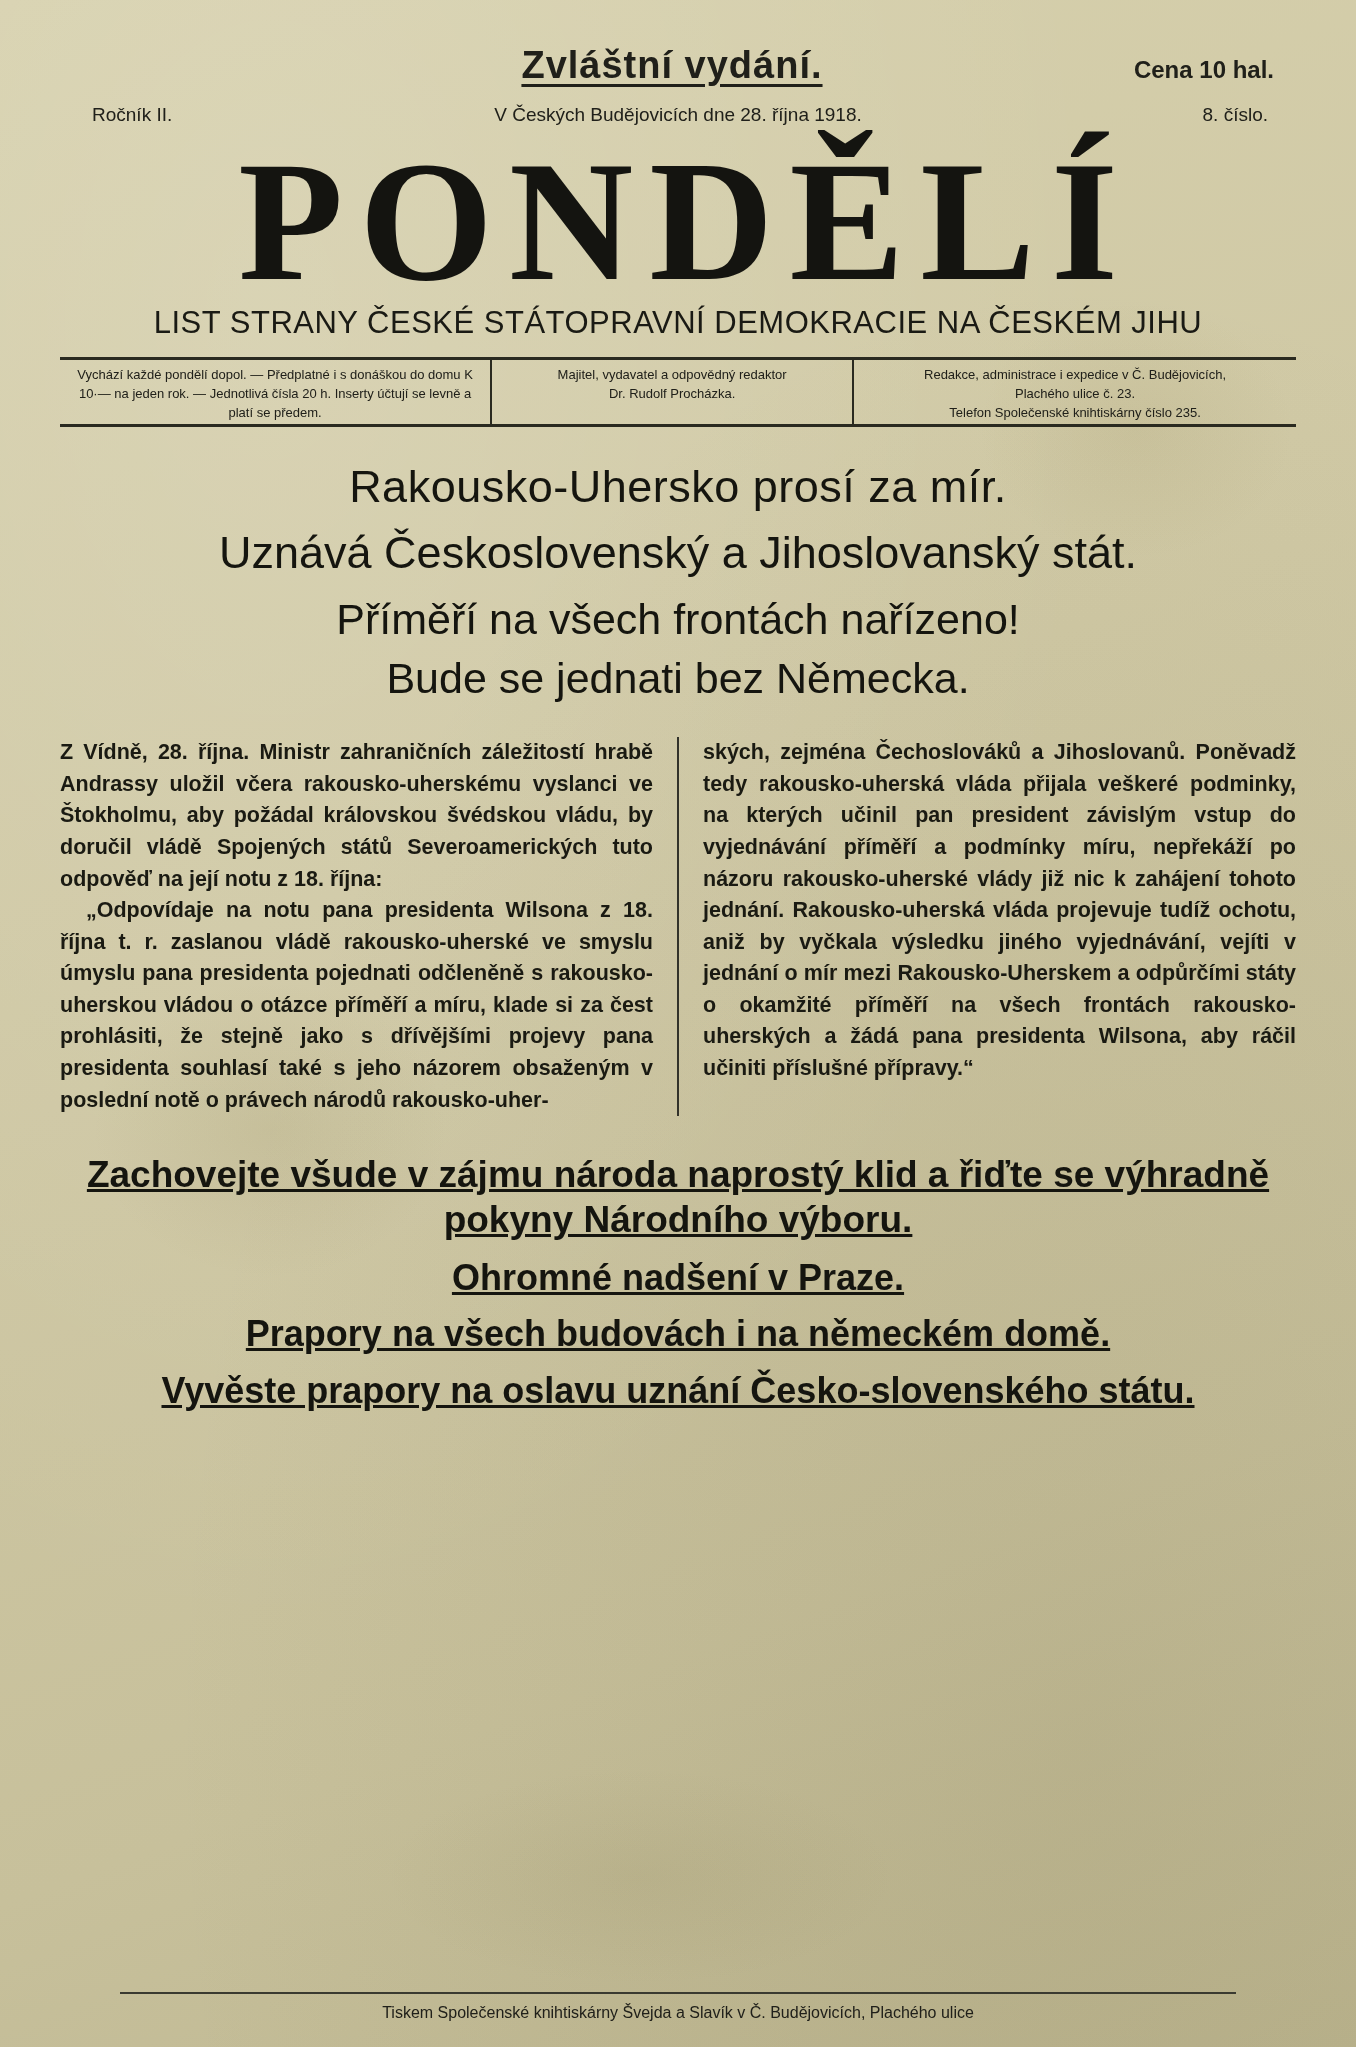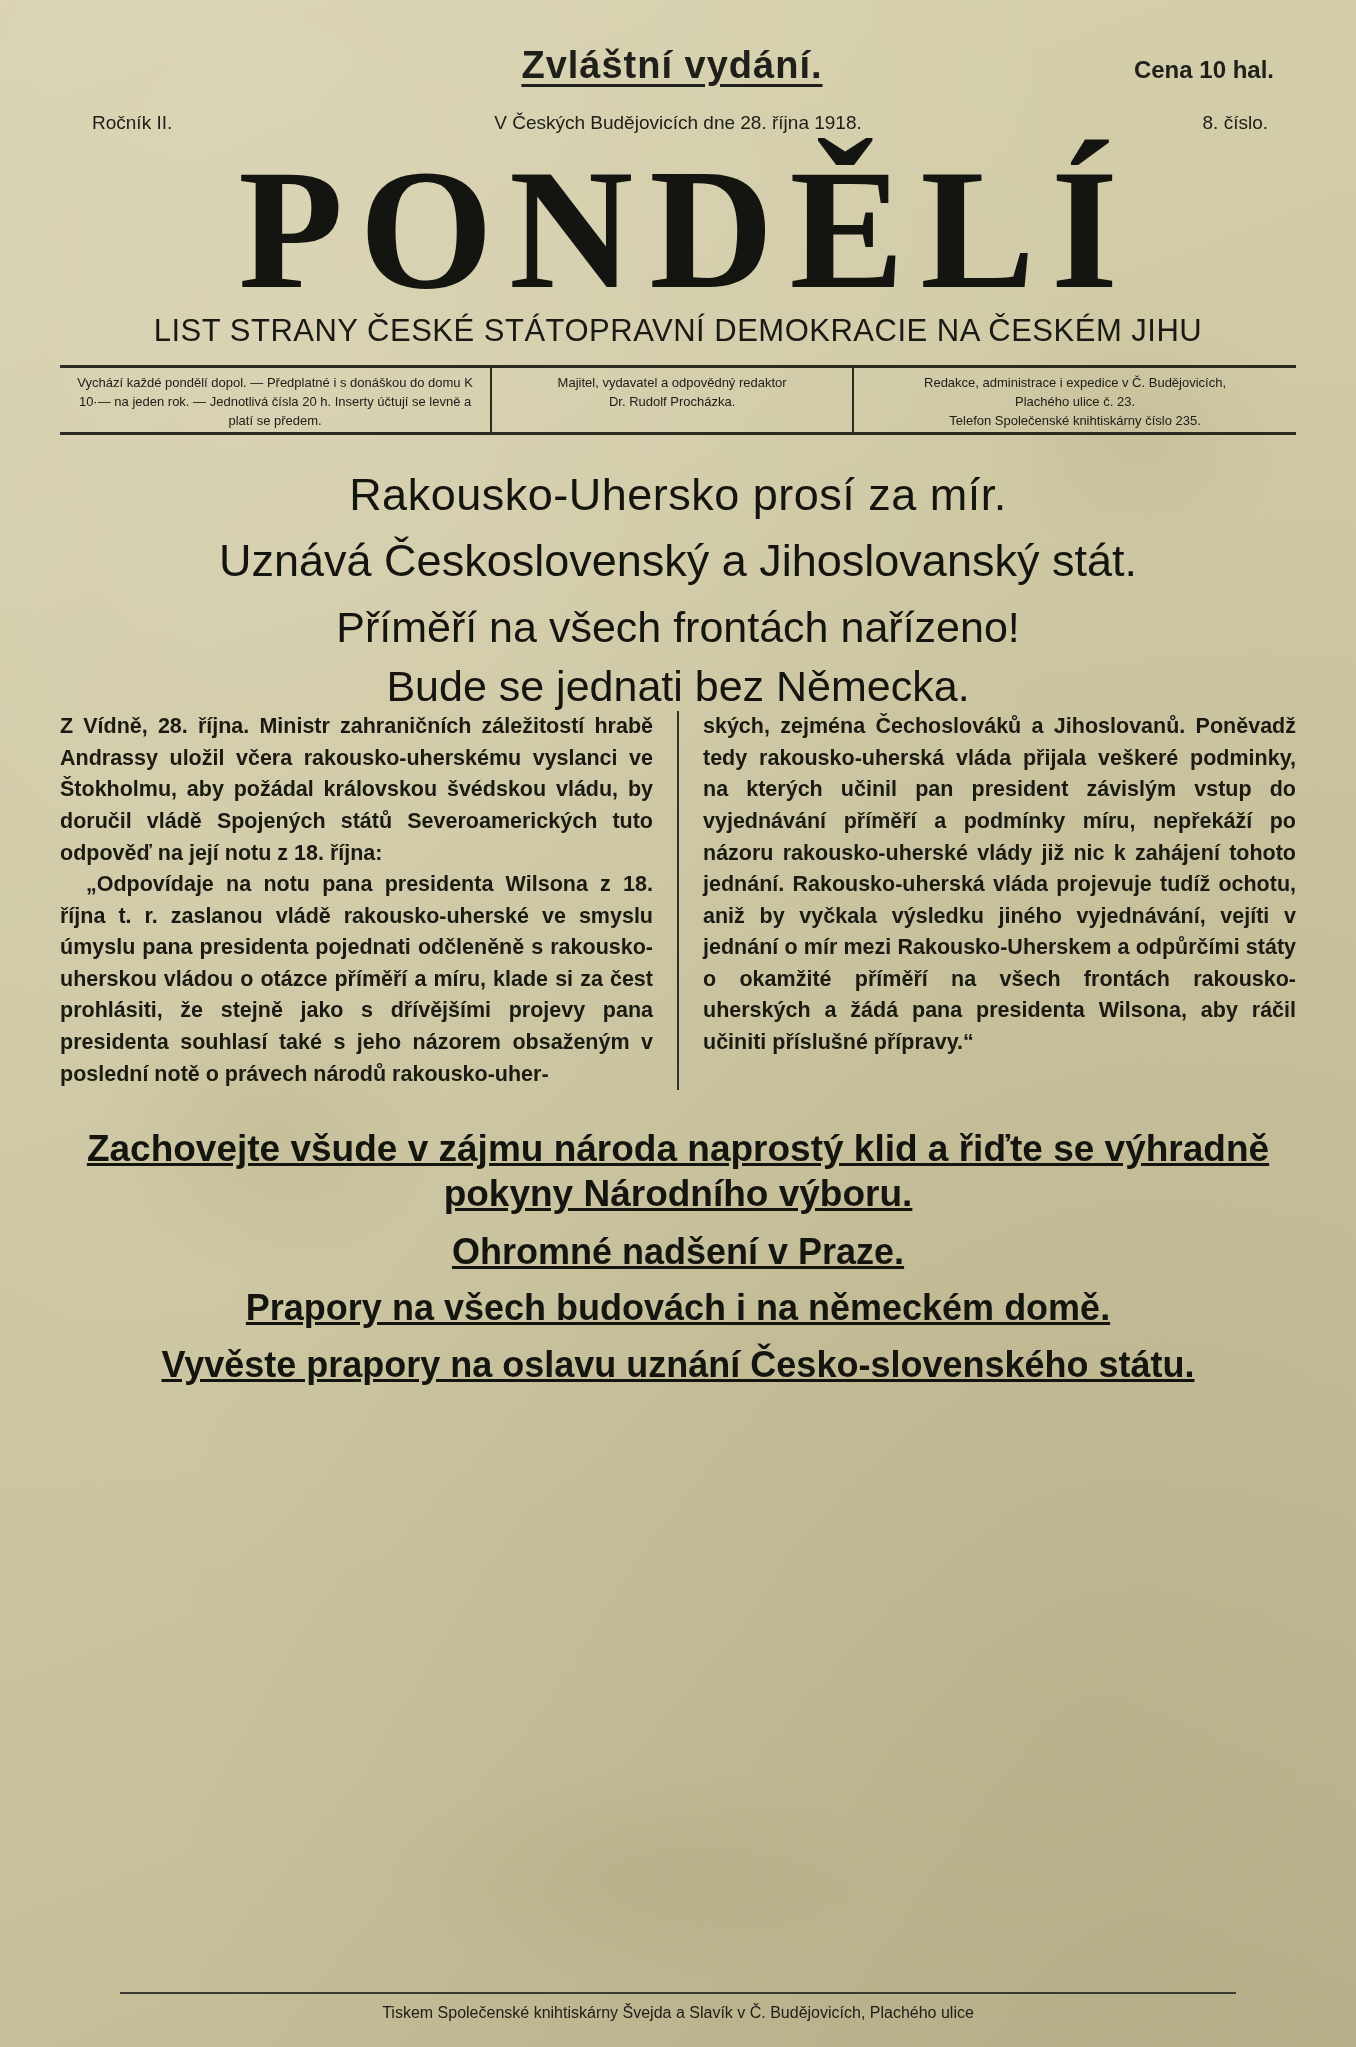--- a/index.html
+++ b/index.html
@@ -55,21 +55,21 @@
     top: 16px;
     font-size: 24px;
     font-weight: bold;
     white-space: nowrap;
   }
 
   .issue-line {
     position: relative;
     height: 34px;
     font-size: 19px;
-    margin-top: 20px;
+    margin-top: 12px;
   }
   .issue-line .left {
     position: absolute;
     left: 32px;
     top: 0;
   }
   .issue-line .center {
     position: absolute;
     left: 50%;
     transform: translateX(-50%);
@@ -141,20 +141,21 @@
   .hl3 {
     font-size: 43px;
     margin-bottom: 10px;
   }
   .hl4 {
     font-size: 43px;
   }
 
   
   .article {
+    margin-top: 34px;
     display: flex;
     gap: 0;
     position: relative;
   }
   .col {
     width: 50%;
     font-size: 21.5px;
     font-weight: bold;
     line-height: 1.47;
     text-align: justify;

